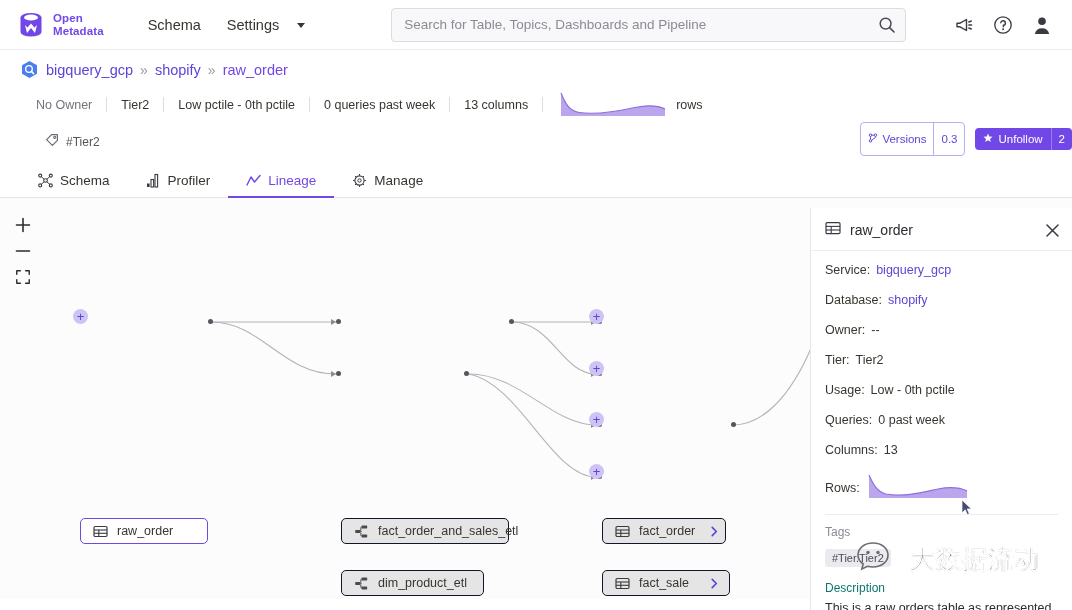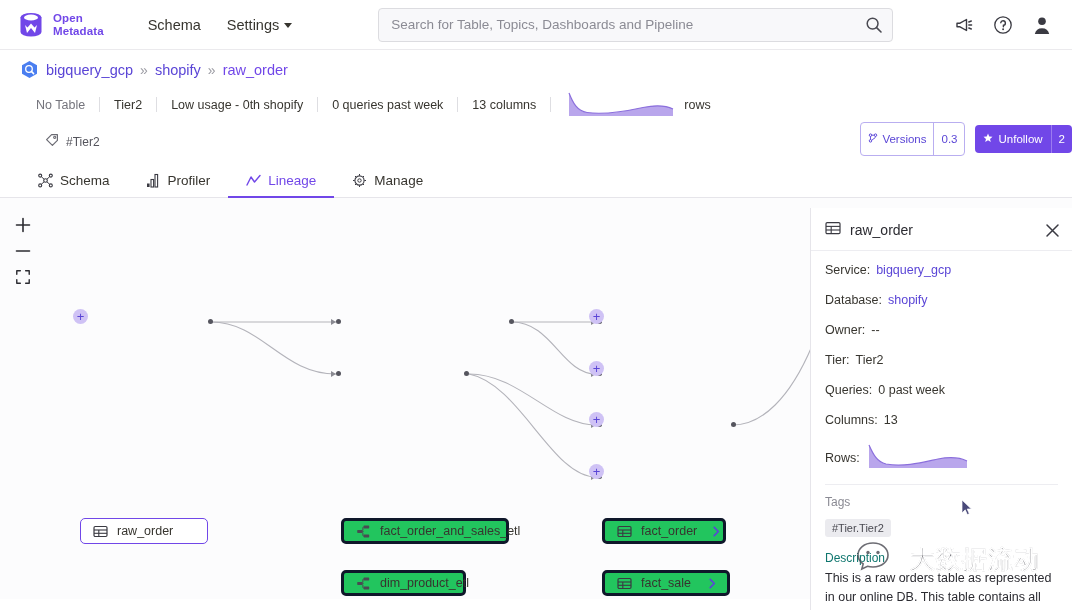--- a/index.html
+++ b/index.html
@@ -23,21 +23,21 @@
   .brand { display: flex; align-items: center; gap: 7px; margin-right: 36px; }
   .brand-logo { width: 30px; height: 30px; flex: 0 0 30px; }
   .brand-text {
     font-size: 11.5px; font-weight: bold; line-height: 12.5px;
     color: #7147e8; letter-spacing: .1px;
   }
   .nav-link {
     font-size: 14.5px; color: #37352f; padding: 6px 8px;
     cursor: pointer; white-space: nowrap;
   }
-  .nav-link.settings { display: flex; align-items: center; gap: 5px; margin-left: 10px; }
+  .nav-link.settings { display: flex; align-items: center; gap: 18px; margin-left: 10px; }
   .caret-d {
     width: 0; height: 0; border-left: 4px solid transparent;
     border-right: 4px solid transparent; border-top: 5px solid #37352f;
     margin-top: 2px;
   }
   .searchwrap {
     flex: 0 0 515px; margin-left: 78px;
     position: relative;
   }
   .searchbox {
@@ -81,21 +81,21 @@
   }
   .ver-btn {
     display: flex; align-items: center; height: 34px;
     border: 1px solid #b9aef0; border-radius: 4px;
     font-size: 11.5px; color: #5a45d6; overflow: hidden; cursor: pointer;
     background: #fff;
   }
   .ver-btn .lbl { display:flex; align-items:center; gap:4px; padding: 0 7px; }
   .ver-btn .cnt { padding: 0 7px; border-left: 1px solid #b9aef0; height: 100%; display:flex; align-items:center; }
   .follow-btn {
-    display: flex; align-items: center; height: 28px;
+    display: flex; align-items: center; height: 22px;
     background: #7147e8; border-radius: 4px; color: #fff;
     font-size: 11.5px; cursor: pointer; overflow: hidden;
   }
   .follow-btn .lbl { display:flex; align-items:center; gap:5px; padding: 0 8px; }
   .follow-btn .cnt { padding: 0 7px; border-left: 1px solid #9c7bf0; height:100%; display:flex; align-items:center; }
 
   .meta-row {
     display: flex; align-items: center;
     font-size: 12.5px; color: #37352f;
     margin-top: 10px; flex-wrap: nowrap;
@@ -140,21 +140,21 @@
   }
   .zc {
     height: 26px; display: flex; align-items: center; justify-content: center;
     cursor: pointer; color: #2b2b31;
   }
   .zc svg { display: block; }
 
   .node {
     position: absolute; z-index: 4;
     display: flex; align-items: center;
-    background: #22c55e; border: 3px solid #0f172a; border-radius: 5px;
+    background: #e5e5e5; border: 1px solid #0f172a; border-radius: 5px;
     height: 26px; font-size: 12.5px; color: #37352f;
     cursor: pointer; white-space: nowrap;
   }
   .node.table { padding: 0 0 0 12px; }
   .node.selected { border: 1.5px solid #7147e8; background: #fff; }
   .node .nico { width: 15px; height: 15px; margin-right: 9px; flex:0 0 15px; }
   .node .nname { flex: 1; }
   .node .chev { padding: 0 9px 0 14px; color: #5a45d6; display:flex; align-items:center; }
   .node.pipeline { padding: 0 14px 0 12px; }
   .plus-handle {
@@ -314,25 +314,25 @@
               <polygon points="6,0.6 7.5,4.3 11.4,4.6 8.4,7.1 9.4,10.9 6,8.8 2.6,10.9 3.6,7.1 0.6,4.6 4.5,4.3" fill="#fff"></polygon>
             </svg>
           </span>
           <span>Unfollow</span>
         </span>
         <span class="cnt">2</span>
       </div>
     </div>
 
     <div class="meta-row">
-      <span class="meta-item">No Table</span>
+      <span class="meta-item">No Owner</span>
       <span class="meta-div"></span>
       <span class="meta-item">Tier2</span>
       <span class="meta-div"></span>
-      <span class="meta-item">Low usage - 0th shopify</span>
+      <span class="meta-item">Low pctile - 0th pctile</span>
       <span class="meta-div"></span>
       <span class="meta-item">0 queries past week</span>
       <span class="meta-div"></span>
       <span class="meta-item">13 columns</span>
       <span class="meta-div"></span>
       <span class="rows-item">
         <span>
           <svg viewBox="0 0 110 28" width="110" height="28">
             <path d="M4,4 C8,14 12,22 22,23.5 C40,26 62,22 78,18.5 C92,15.5 102,17 108,20 L108,27 L4,27 Z" fill="#b9a6ec"></path>
             <path d="M4,4 C8,14 12,22 22,23.5 C40,26 62,22 78,18.5 C92,15.5 102,17 108,20" fill="none" stroke="#8b6fdc" stroke-width="1.2"></path>
@@ -470,21 +470,21 @@
         <svg viewBox="0 0 15 15" width="15" height="15">
           <rect x="7.6" y="1.4" width="5.6" height="3.1" rx=".7" fill="#4a4a52"></rect>
           <rect x="1.2" y="5.9" width="5.6" height="3.1" rx=".7" fill="#4a4a52"></rect>
           <rect x="7.6" y="10.4" width="5.6" height="3.1" rx=".7" fill="#4a4a52"></rect>
           <path d="M6.8,7.4 L7.6,7.4 M7.6,3 L7.2,3 Q6.9,3 6.9,3.6 L6.9,6.2 M7.6,12 L7.2,12 Q6.9,12 6.9,11.4 L6.9,8.8" fill="none" stroke="#4a4a52" stroke-width="1"></path>
         </svg>
       </span>
       <span class="nname">fact_order_and_sales_etl</span>
     </div>
 
-    <div class="node pipeline" style="left:341px; top:372px; width:125px;">
+    <div class="node pipeline" style="left:341px; top:372px; width:143px;">
       <span class="nico">
         <svg viewBox="0 0 15 15" width="15" height="15">
           <rect x="7.6" y="1.4" width="5.6" height="3.1" rx=".7" fill="#4a4a52"></rect>
           <rect x="1.2" y="5.9" width="5.6" height="3.1" rx=".7" fill="#4a4a52"></rect>
           <rect x="7.6" y="10.4" width="5.6" height="3.1" rx=".7" fill="#4a4a52"></rect>
           <path d="M6.8,7.4 L7.6,7.4 M7.6,3 L7.2,3 Q6.9,3 6.9,3.6 L6.9,6.2 M7.6,12 L7.2,12 Q6.9,12 6.9,11.4 L6.9,8.8" fill="none" stroke="#4a4a52" stroke-width="1"></path>
         </svg>
       </span>
       <span class="nname">dim_product_etl</span>
     </div>
@@ -558,20 +558,24 @@
         <span class="sp-key">Database:</span>
         <span class="sp-val link">shopify</span>
       </div>
       <div class="sp-row">
         <span class="sp-key">Owner:</span>
         <span class="sp-val">--</span>
       </div>
       <div class="sp-row">
         <span class="sp-key">Tier:</span>
         <span class="sp-val">Tier2</span>
+      </div>
+      <div class="sp-row">
+        <span class="sp-key">Usage:</span>
+        <span class="sp-val">Low - 0th pctile</span>
       </div>
       <div class="sp-row">
         <span class="sp-key">Queries:</span>
         <span class="sp-val">0 past week</span>
       </div>
       <div class="sp-row">
         <span class="sp-key">Columns:</span>
         <span class="sp-val">13</span>
       </div>
       <div class="sp-row" style="margin-bottom:12px;">

